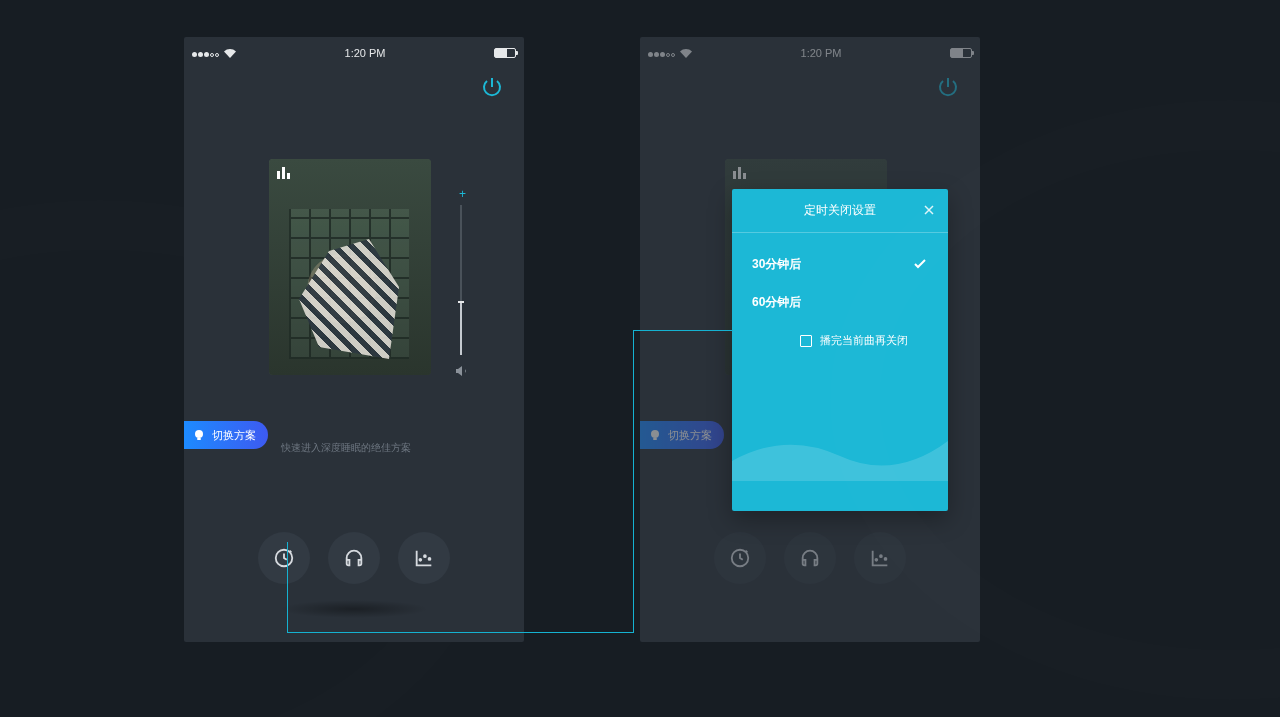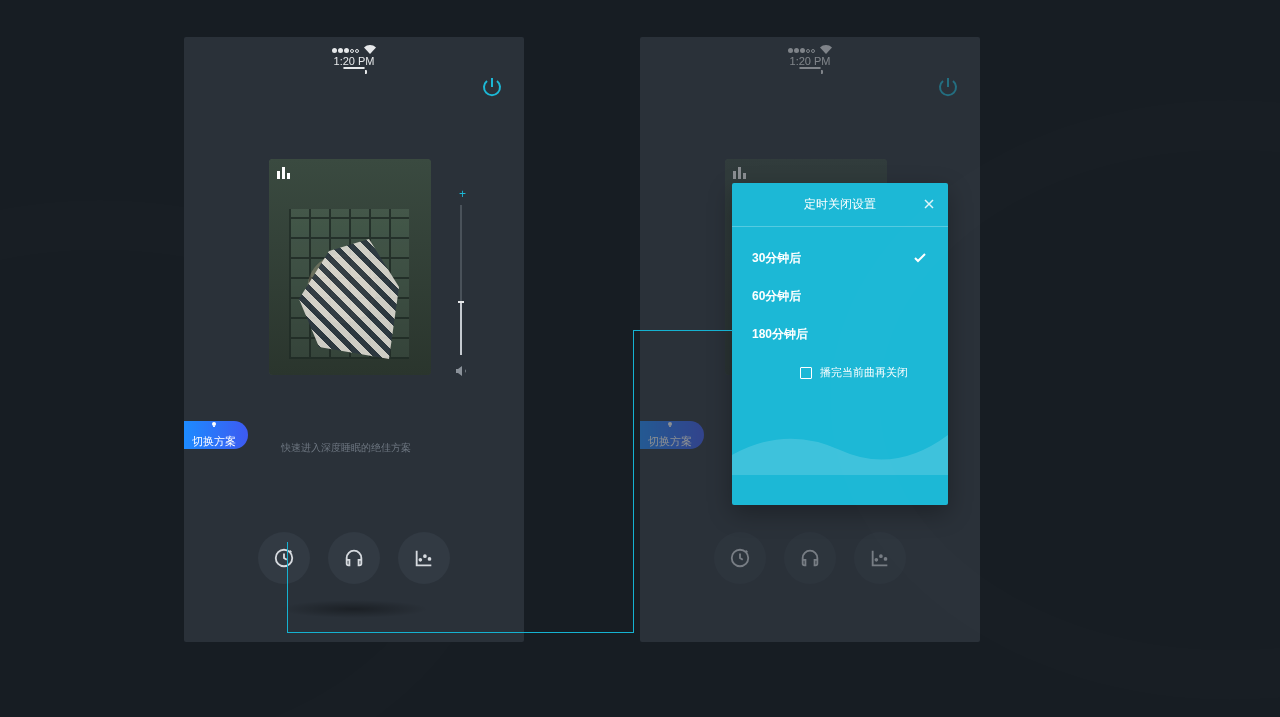--- a/index.html
+++ b/index.html
@@ -23,21 +23,20 @@
 
 .status-bar {
   height: 20px;
   display: flex;
   justify-content: space-between;
   align-items: center;
   padding: 0 8px;
   margin-top: 6px;
   color: #e6e8ea;
   font-size: 11px;
-  flex-direction: column;
 }
 .status-left { display: flex; align-items: center; gap: 4px; }
 .status-dots span { display:inline-block; width:5px; height:5px; border-radius:50%; background:#e6e8ea; margin-right:1px; }
 .status-dots span:nth-child(4), .status-dots span:nth-child(5) { background: transparent; border:1px solid #e6e8ea; width:4px; height:4px; }
 .wifi-icon { width:12px; height:9px; }
 .battery-icon { width:22px; height:10px; border:1px solid #e6e8ea; border-radius:2px; position:relative; }
 .battery-icon::after { content:""; position:absolute; right:-3px; top:2px; width:2px; height:4px; background:#e6e8ea; border-radius:0 1px 1px 0; }
 .battery-fill { height:100%; width:60%; background:#e6e8ea; }
 
 .power-btn {
@@ -104,21 +103,20 @@
   top: 384px;
   height: 28px;
   padding: 0 12px 0 8px;
   background: linear-gradient(90deg, #1d8bff, #3d5af1);
   border-radius: 0 14px 14px 0;
   display: flex;
   align-items: center;
   gap: 6px;
   color: #fff;
   font-size: 11px;
-  flex-direction: column;
 }
 .switch-pill .bulb { width:14px; height:14px; }
 
 .track-title {
   position: absolute;
   top: 380px;
   left: 0; right: 0;
   text-align: center;
   color: #eef0f2;
   font-size: 15px;
@@ -168,21 +166,21 @@
 .phone-right .switch-pill,
 .phone-right .track-title,
 .phone-right .track-subtitle,
 .phone-right .power-btn,
 .phone-right .bottom-controls,
 .phone-right .status-bar { opacity: 0.45; }
 
 .modal {
   position: absolute;
   left: 732px;
-  top: 183px;
+  top: 189px;
   width: 216px;
   height: 322px;
   background: #1cb8d6;
   color: #fff;
   border-radius: 2px;
   padding: 0;
   box-shadow: 0 8px 24px rgba(0,0,0,0.3);
   overflow: hidden;
 }
 .modal-header {
@@ -402,23 +400,20 @@
   <div class="modal-body">
     <div class="modal-item">
       <span>30分钟后</span>
       <svg class="modal-check" viewBox="0 0 16 16" fill="none" stroke="#fff" stroke-width="2">
           <path d="M3 8l3 3 7-7"></path>
         </svg>
     </div>
     <div class="modal-item">
       <span>60分钟后</span>
     </div>
-    <div class="modal-item">
-      <span>180分钟后</span>
-    </div>
   </div>
   <div class="modal-footer">
     <div class="modal-checkbox"></div>
     <span>播完当前曲再关闭</span>
   </div>
 </div>
 
 <div class="connector connector-1"></div>
 <div class="connector connector-2"></div>
 <div class="connector connector-3"></div>

